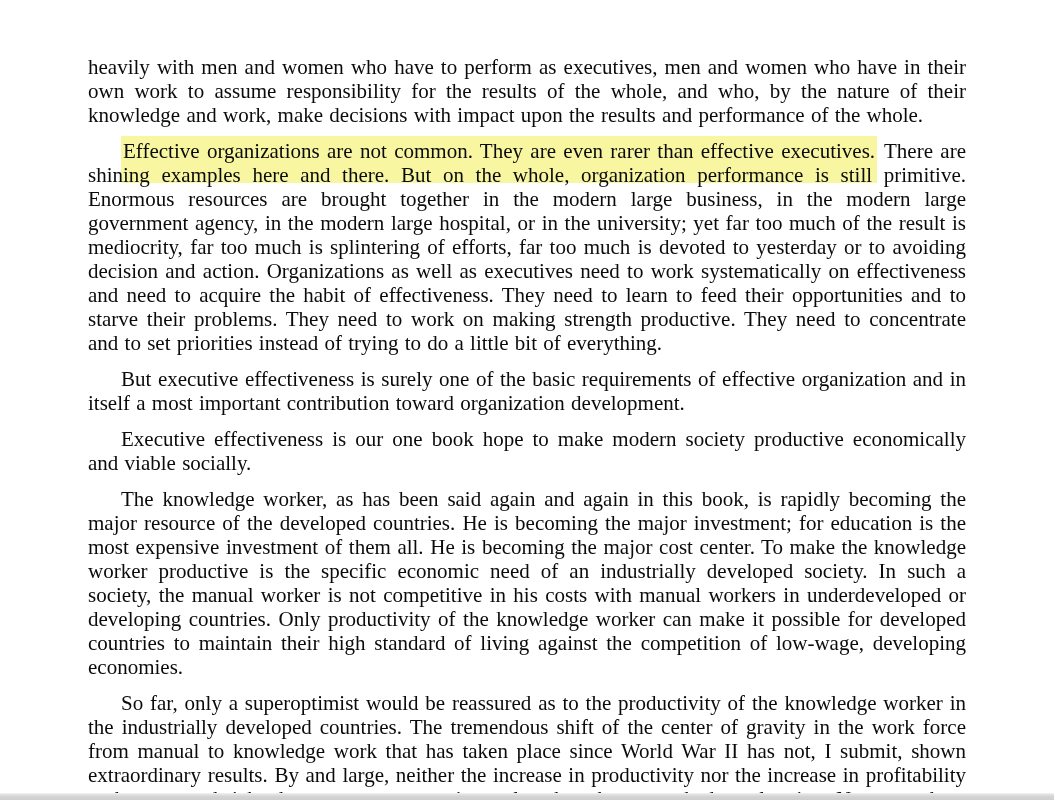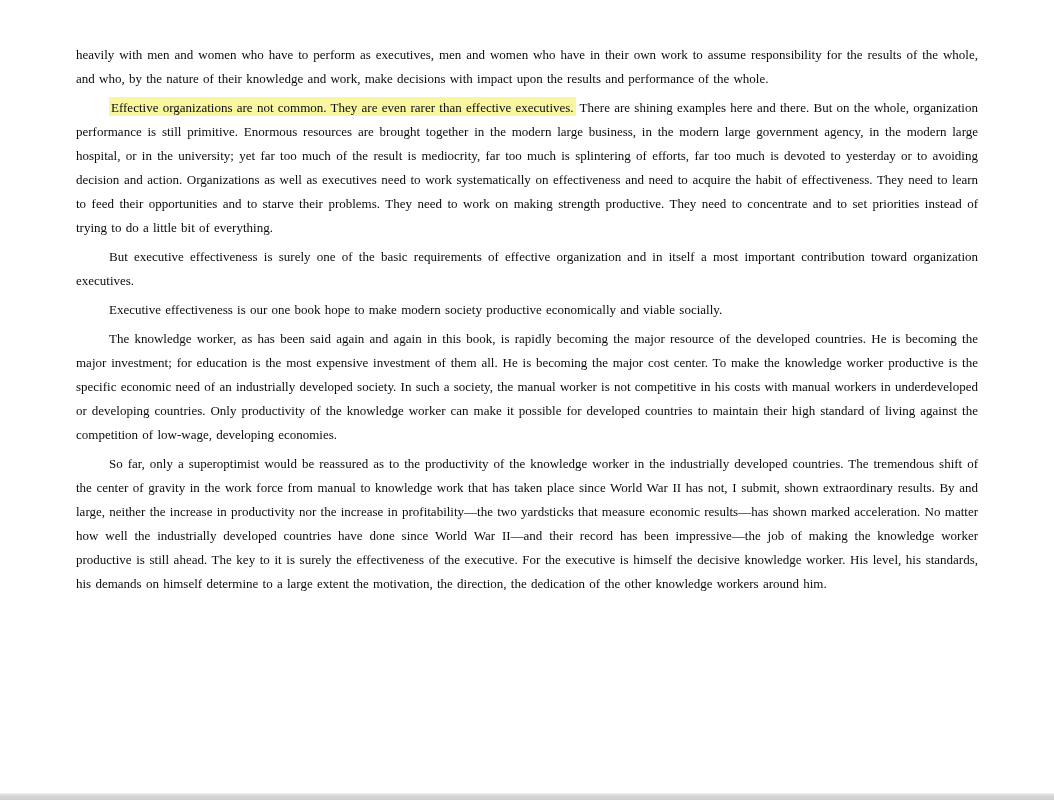--- a/index.html
+++ b/index.html
@@ -18,33 +18,33 @@
     height: 800px;
     overflow: hidden;
     position: relative;
     background: var(--background-color);
     font-family: "Liberation Serif", "DejaVu Serif", serif;
   }
   .page {
     padding: 43px 76px 0 76px;
   }
   .para {
-    margin: 0;
-    font-size: 13px;
+    margin: 12px;
+    font-size: 21px;
     line-height: 24px;
     color: var(--text-color);
     text-align: justify;
     word-spacing: 1px;
   }
   .para + .para { margin-top: 5px; }
   .indent { text-indent: 33px; }
   .section-start { margin-top: 57px; }
   .highlight {
     background: var(--highlight-color);
-    padding: 3px 2px 1px 2px;
+    padding: 3px 2px 20px 2px;
     
     box-decoration-break: clone;
     -webkit-box-decoration-break: clone;
   }
   .bottom-edge {
     position: absolute;
     left: 0;
     right: 0;
     bottom: 0;
     height: 7px;
@@ -54,21 +54,21 @@
 </style>
 </head>
 <body>
 
 <div class="page">
 
   <p class="para"><span>heavily with men and women who have to perform as executives, men and women who have in their own work to assume responsibility for the results of the whole, and who, by the nature of their knowledge and work, make decisions with impact upon the results and performance of the whole.</span></p>
 
   <p class="para indent"><span class="highlight">Effective organizations are not common. They are even rarer than effective executives.</span><span> There are shining examples here and there. But on the whole, organization performance is still primitive. Enormous resources are brought together in the modern large business, in the modern large government agency, in the modern large hospital, or in the university; yet far too much of the result is mediocrity, far too much is splintering of efforts, far too much is devoted to yesterday or to avoiding decision and action. Organizations as well as executives need to work systematically on effectiveness and need to acquire the habit of effectiveness. They need to learn to feed their opportunities and to starve their problems. They need to work on making strength productive. They need to concentrate and to set priorities instead of trying to do a little bit of everything.</span></p>
 
-  <p class="para indent"><span>But executive effectiveness is surely one of the basic requirements of effective organization and in itself a most important contribution toward organization executives.</span></p>
+  <p class="para indent"><span>But executive effectiveness is surely one of the basic requirements of effective organization and in itself a most important contribution toward organization development.</span></p>
 
   <p class="para indent section-start"><span>Executive effectiveness is our one book hope to make modern society productive economically and viable socially.</span></p>
 
   <p class="para indent"><span>The knowledge worker, as has been said again and again in this book, is rapidly becoming the major resource of the developed countries. He is becoming the major investment; for education is the most expensive investment of them all. He is becoming the major cost center. To make the knowledge worker productive is the specific economic need of an industrially developed society. In such a society, the manual worker is not competitive in his costs with manual workers in underdeveloped or developing countries. Only productivity of the knowledge worker can make it possible for developed countries to maintain their high standard of living against the competition of low-wage, developing economies.</span></p>
 
   <p class="para indent"><span>So far, only a superoptimist would be reassured as to the productivity of the knowledge worker in the industrially developed countries. The tremendous shift of the center of gravity in the work force from manual to knowledge work that has taken place since World War II has not, I submit, shown extraordinary results. By and large, neither the increase in productivity nor the increase in profitability—the two yardsticks that measure economic results—has shown marked acceleration. No matter how well the industrially developed countries have done since World War II—and their record has been impressive—the job of making the knowledge worker productive is still ahead. The key to it is surely the effectiveness of the executive. For the executive is himself the decisive knowledge worker. His level, his standards, his demands on himself determine to a large extent the motivation, the direction, the dedication of the other knowledge workers around him.</span></p>
 
 </div>
 
 <div class="bottom-edge"></div>

